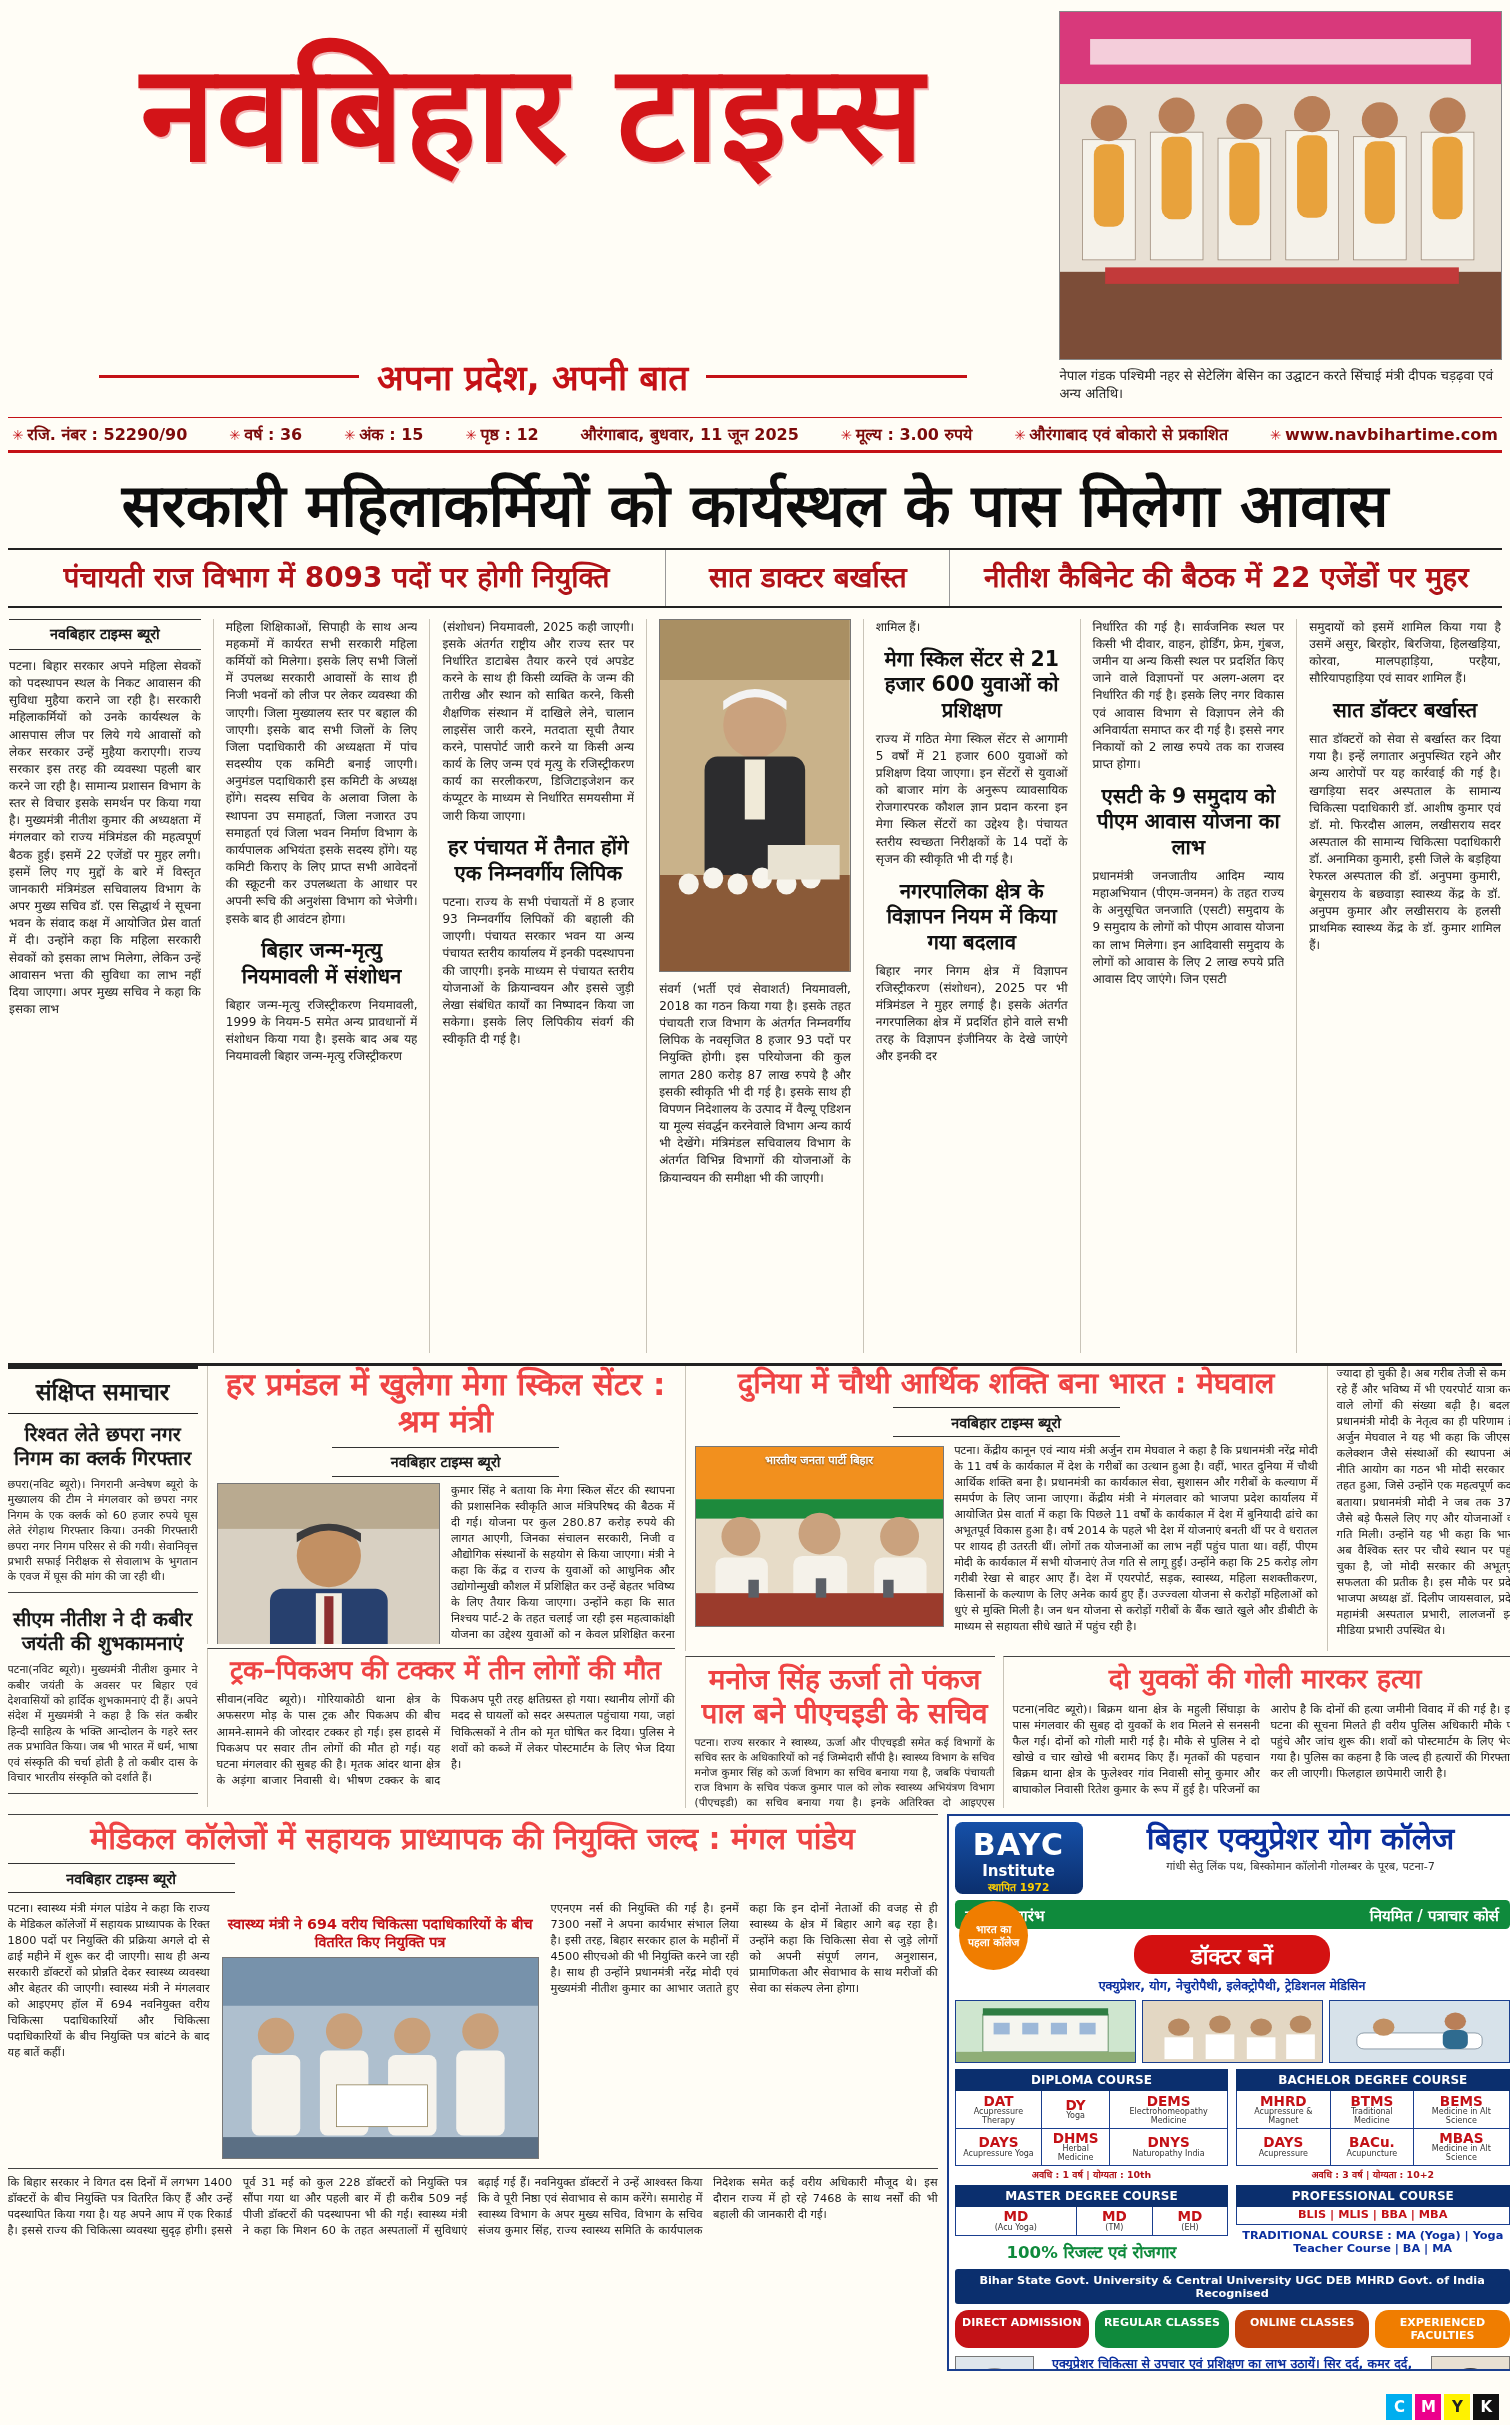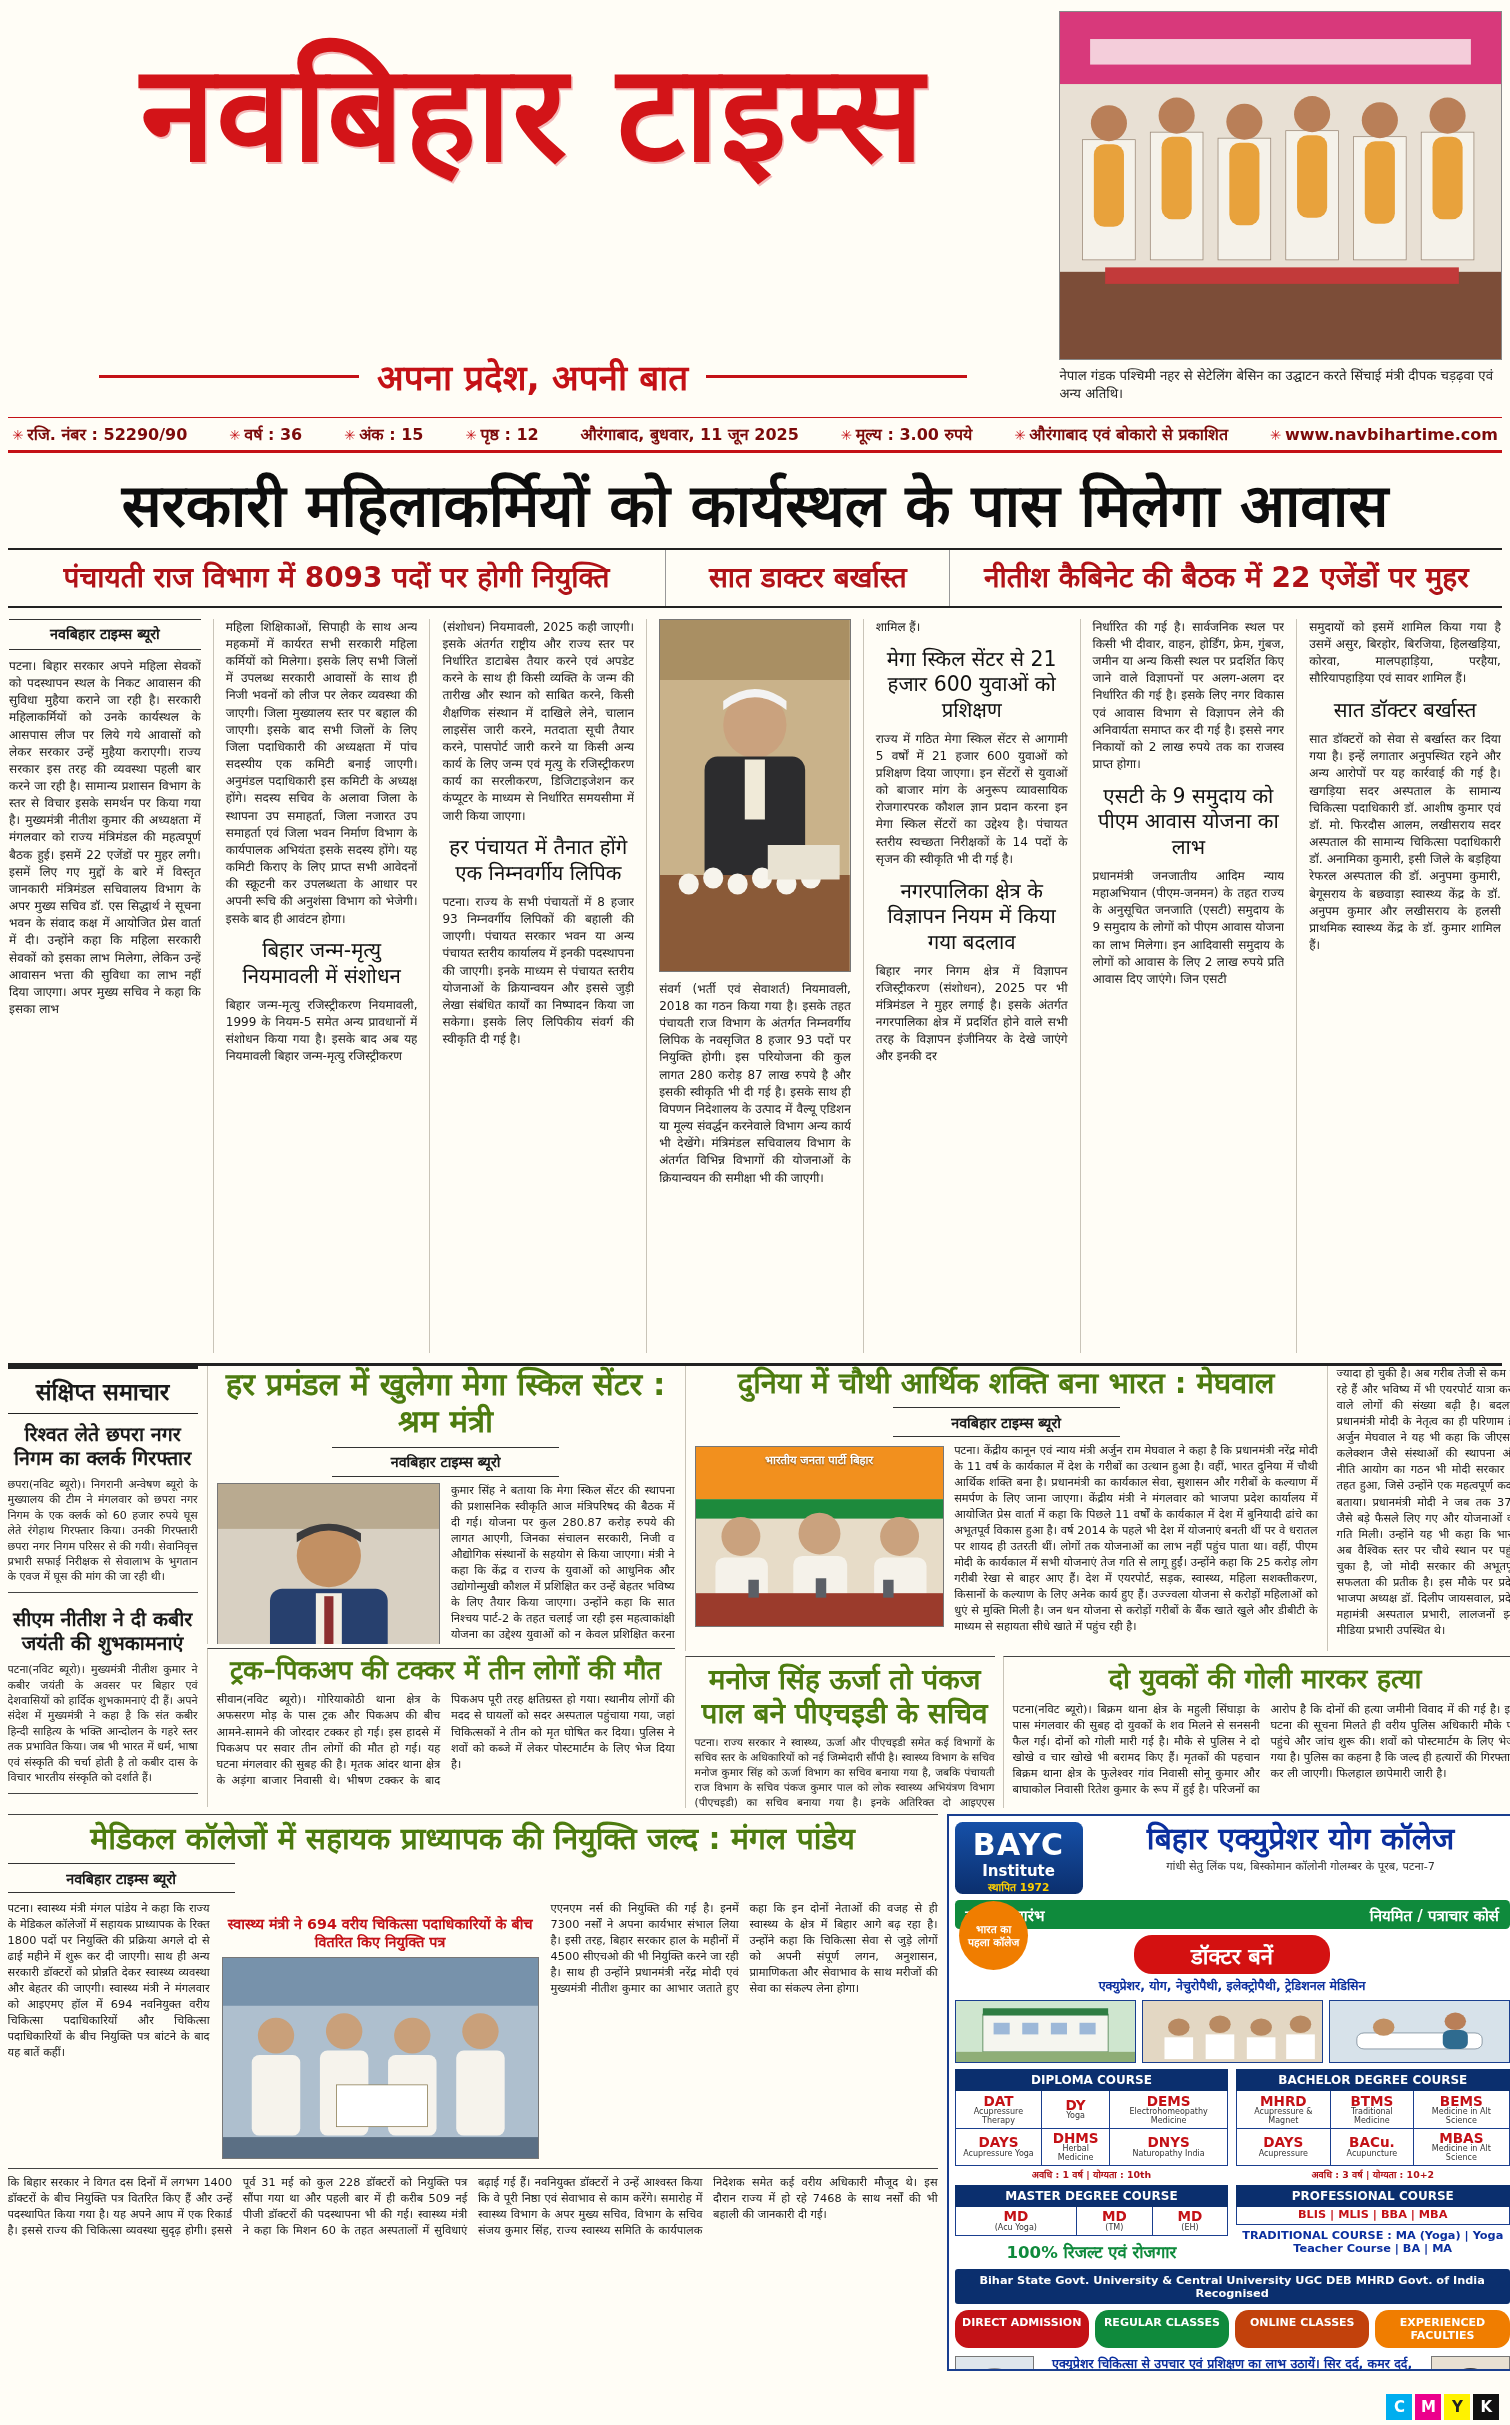--- a/index.html
+++ b/index.html
@@ -22,28 +22,28 @@
   
   .mainline { margin-top:10.6px; padding:10.6px 1.5px 9px; font-size:59px; font-weight:bold; color:#0d0d0d; text-align:center; line-height:1.1; white-space:nowrap; overflow:hidden; }
   .subheads { display:flex; border-top:2.3px solid #222; border-bottom:2.3px solid #222; align-items:center; }
   .subhead { padding:12px 6px; color:#b01217; font-weight:bold; font-size:28px; text-align:center; line-height:1.15; }
   .sh1 { width:44%; } .sh2 { width:19%; } .sh3 { width:37%; }
   .subhead + .subhead { border-left:1.5px solid #999; }
   .lead-body { display:flex; gap:12px; padding:10.6px 1.5px; height:758px; overflow:hidden; border-bottom:3px solid #222; }
   .lcol { flex:1; font-size:12px; line-height:1.43; text-align:justify; overflow:hidden; }
   .lcol + .lcol { border-left:0.8px solid #c9c4b8; padding-left:12px; }
   .byline { font-weight:bold; text-align:center; border-top:1.5px solid #333; border-bottom:1.5px solid #333; padding:4.5px 0; margin-bottom:7.6px; font-size:14.3px; }
-  .colhead { font-weight:normal; font-size:20.4px; line-height:1.25; text-align:center; margin:10.6px 1.5px 7.6px; color:#111; }
+  .colhead { font-weight:bold; font-size:20.4px; line-height:1.25; text-align:center; margin:10.6px 1.5px 7.6px; color:#111; }
   .cm-photo { width:100%; height:353px; border:1.5px solid #777; margin-bottom:9px; }
   .cm-photo svg { display:block; width:100%; height:100%; }
 
   
   .lower { position:relative; height:1004px; margin-top:0; }
   .abs { position:absolute; overflow:hidden; }
-  .art-head { font-weight:bold; text-align:center; line-height:1.2; color:#4d7c0f; }
+  .art-head { font-weight:bold; text-align:center; line-height:1.2; color:#ef4444; }
   .art-body { font-size:11.3px; line-height:1.42; text-align:justify; }
   .cols2 { columns:2; column-gap:10.6px; }
   .cols4 { columns:4; column-gap:10.6px; }
   .rule-top { border-top:1.5px solid #444; padding-top:6px; }
 
   .briefs-hdr { text-align:center; font-weight:bold; font-size:23.4px; border-top:3px solid #222; border-bottom:1.5px solid #222; padding:6px 0; margin-bottom:4.5px; }
   .brief h4 { font-size:19.6px; font-weight:bold; text-align:center; line-height:1.22; margin:9px 0 6px; }
   .brief p { font-size:11px; line-height:1.4; text-align:justify; }
 
   .photo-frame { border:1.5px solid #777; }

